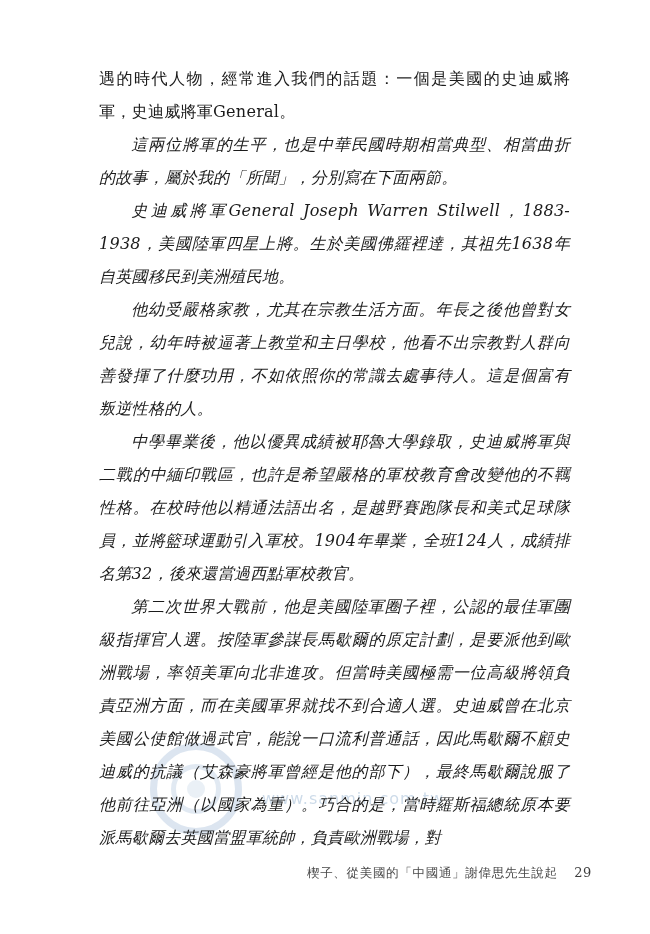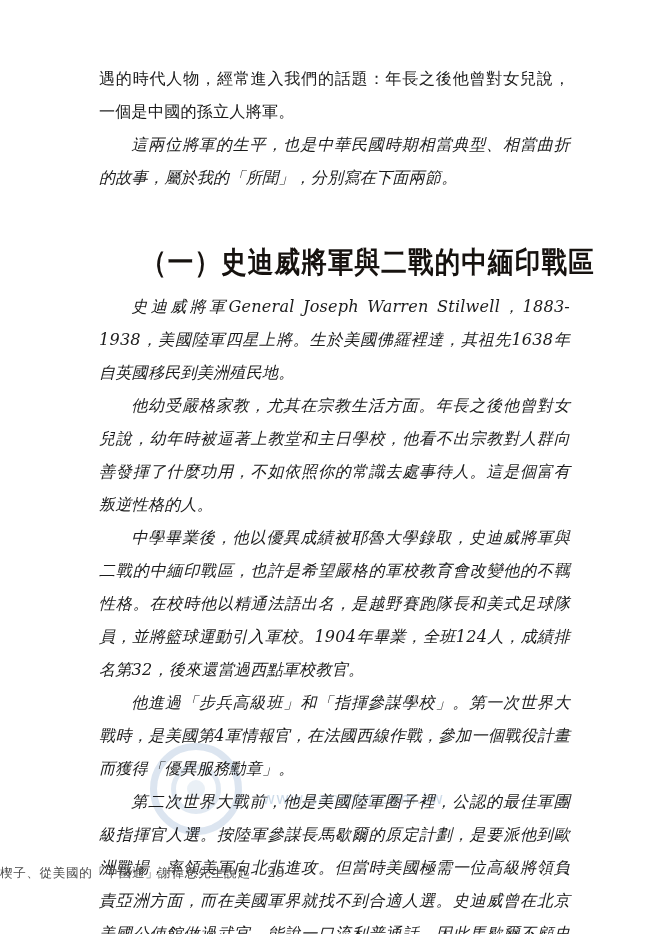--- a/index.html
+++ b/index.html
@@ -127,21 +127,21 @@
     transform: scaleY(1.14);
     transform-origin: left top;
   }
 
   
   .footer {
     position: absolute;
     left: 0;
     right: 0;
     top: 862px;
-    text-align: left;
+    text-align: right;
     z-index: 2;
   }
   .footer-inner {
     display: inline-block;
     font-family: "DejaVu Sans", "Liberation Sans", sans-serif;
     font-size: 12.6px;
     letter-spacing: 0.6px;
     color: #4a4a4a;
     white-space: nowrap;
     padding-right: 58px;
@@ -158,31 +158,27 @@
 
 <div class="page">
 
   <div class="watermark">
     <div class="wm-logo"></div>
     <div class="wm-url">www.sanmin.com.tw</div>
   </div>
 
   <div class="content">
 
-    <p class="para">遇的時代人物，經常進入我們的話題：年長之後他曾對女兒說，一個是中國的孫立人將軍。</p>
+    <p class="para">遇的時代人物，經常進入我們的話題：一個是美國的史迪威將軍，史迪威將軍General。</p>
     <p class="para indent">這兩位將軍的生平，也是中華民國時期相當典型、相當曲折的故事，屬於我的「所聞」，分別寫在下面兩節。</p>
 
-    <div class="heading">
-      <div class="heading-text">（一）史迪威將軍與二戰的中緬印戰區</div>
-    </div>
 
     <p class="para indent">史迪威將軍General Joseph Warren Stilwell，1883-1938，美國陸軍四星上將。生於美國佛羅裡達，其祖先1638年自英國移民到美洲殖民地。</p>
     <p class="para indent">他幼受嚴格家教，尤其在宗教生活方面。年長之後他曾對女兒說，幼年時被逼著上教堂和主日學校，他看不出宗教對人群向善發揮了什麼功用，不如依照你的常識去處事待人。這是個富有叛逆性格的人。</p>
     <p class="para indent">中學畢業後，他以優異成績被耶魯大學錄取，史迪威將軍與二戰的中緬印戰區，也許是希望嚴格的軍校教育會改變他的不羈性格。在校時他以精通法語出名，是越野賽跑隊長和美式足球隊員，並將籃球運動引入軍校。1904年畢業，全班124人，成績排名第32，後來還當過西點軍校教官。</p>
-    <p class="para indent">他進過「步兵高級班」和「指揮參謀學校」。第一次世界大戰時，是美國第4軍情報官，在法國西線作戰，參加一個戰役計畫而獲得「優異服務勳章」。</p>
     <p class="para indent">第二次世界大戰前，他是美國陸軍圈子裡，公認的最佳軍團級指揮官人選。按陸軍參謀長馬歇爾的原定計劃，是要派他到歐洲戰場，率領美軍向北非進攻。但當時美國極需一位高級將領負責亞洲方面，而在美國軍界就找不到合適人選。史迪威曾在北京美國公使館做過武官，能說一口流利普通話，因此馬歇爾不顧史迪威的抗議（艾森豪將軍曾經是他的部下），最終馬歇爾說服了他前往亞洲（以國家為重）。巧合的是，當時羅斯福總統原本要派馬歇爾去英國當盟軍統帥，負責歐洲戰場，對</p>
 
   </div>
 
   <div class="footer">
     <span class="footer-inner">
       <span>楔子、從美國的「中國通」謝偉思先生說起</span>
       <span class="footer-page">29</span>
     </span>
   </div>

